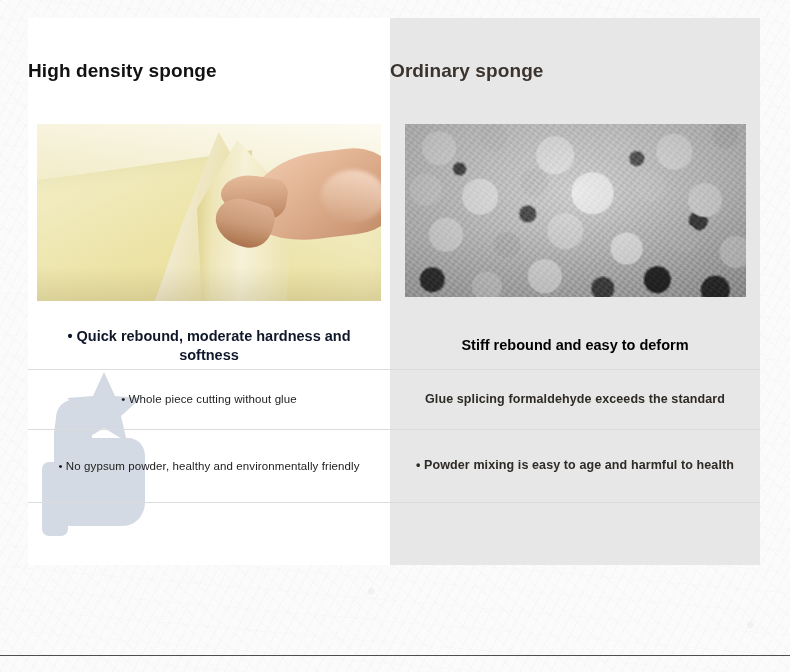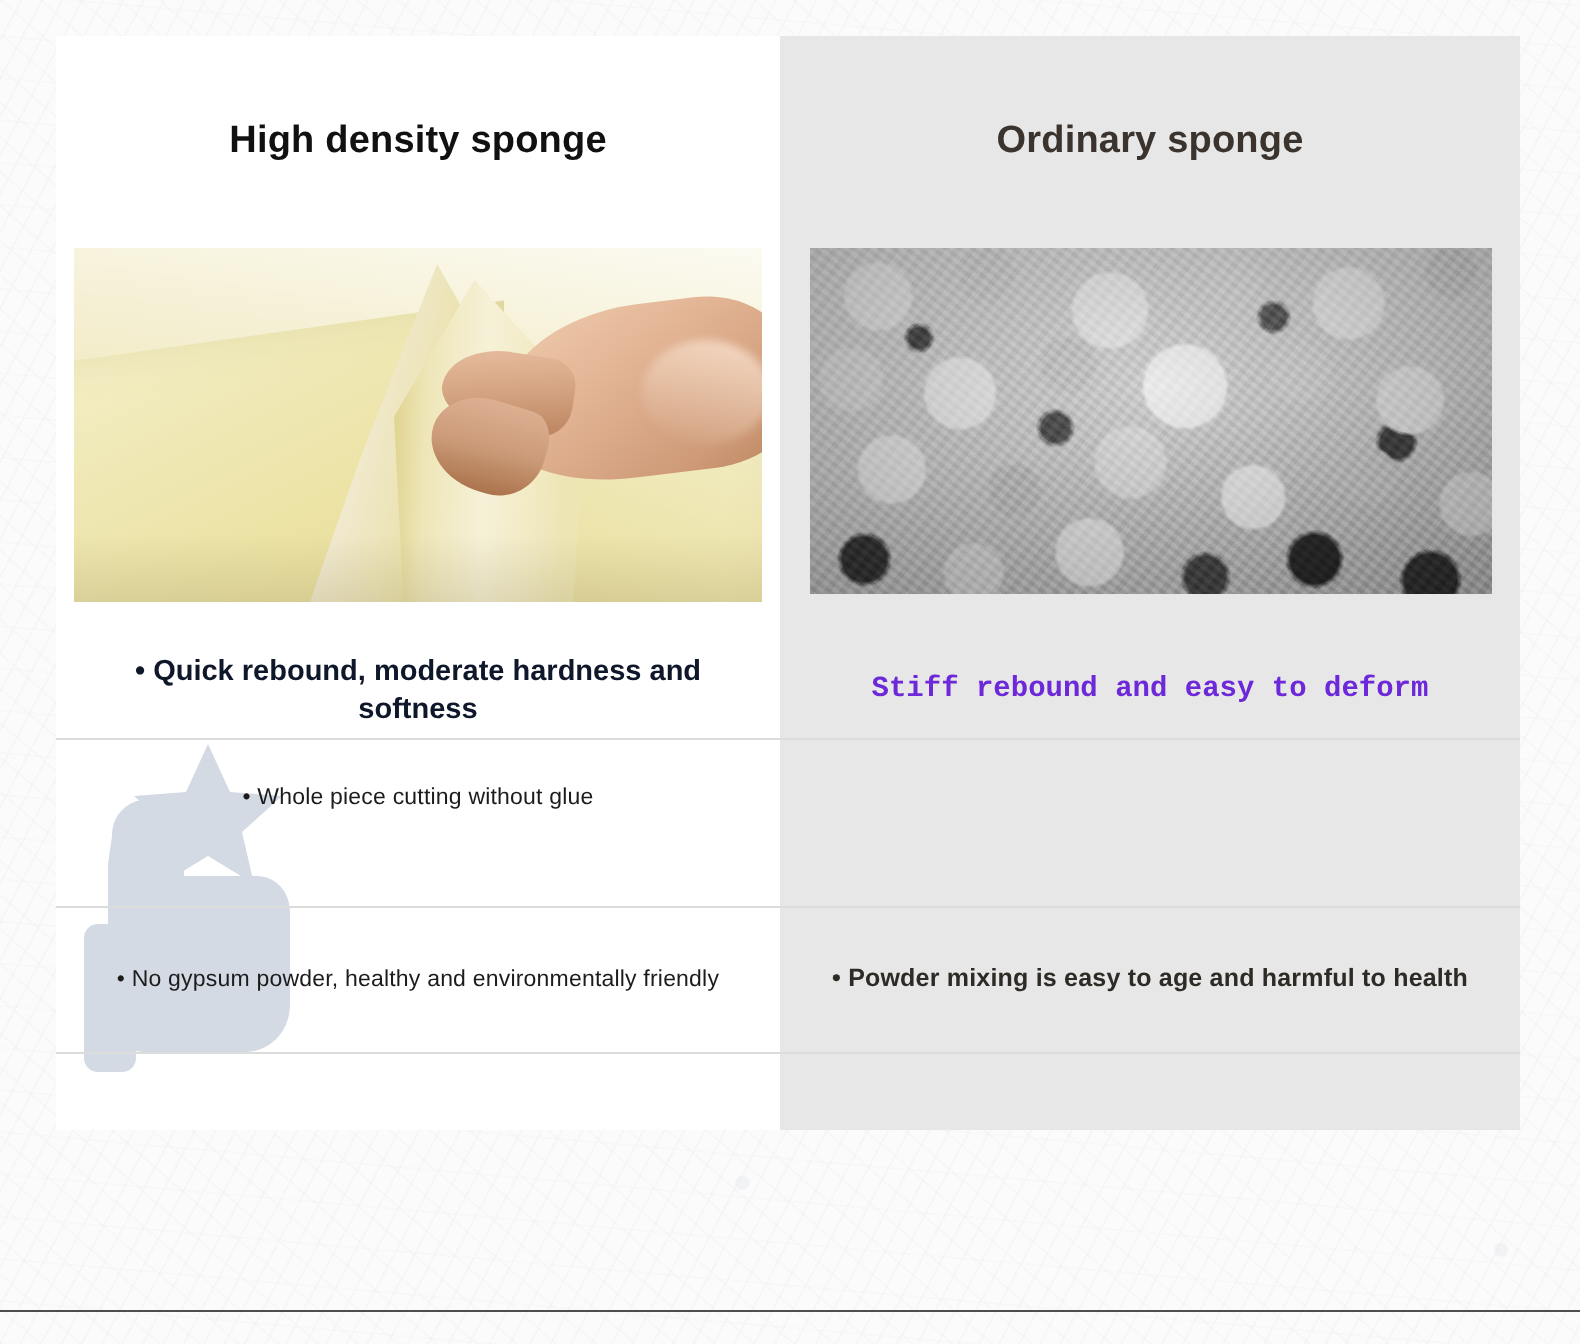--- a/index.html
+++ b/index.html
@@ -49,21 +49,20 @@
     position: relative;
   }
   .col-left  { width: 362px; background: #ffffff; }
   .col-right { width: 370px; background: #e7e7e7; }
 
   
   .head-cell {
     height: 106px;
     display: flex;
     align-items: center;
-    justify-content: center;
     flex: none;
   }
   .head-title {
     font-size: 19px;
     font-weight: bold;
     letter-spacing: .1px;
   }
   .col-left  .head-title { color: #111111; }
   .col-right .head-title { color: #3b342e; }
 
@@ -222,38 +221,38 @@
     align-items: center;
     justify-content: center;
     position: relative;
     z-index: 4;
     box-sizing: border-box;
     padding: 0 10px;
     text-align: center;
   }
   .row-a { height: 47px; }
   .row-b { height: 60px; }
-  .row-c { height: 73px; margin-top: 24px; }
+  .row-c { height: 73px; }
   .row-d { height: 63px; }
 
   .divider {
     position: absolute;
     left: 0; right: 0; top: 0;
     height: 1px;
     background: #dcdcdc;
     z-index: 5;
   }
 
   .t-big {
     font-size: 14.5px;
     font-weight: bold;
     line-height: 19px;
     color: #0f172a;
   }
-  .col-right .t-big { color: #6d28d9; font-family: Liberation Mono, monospace; }
+  .col-right .t-big { color: #000000; }
 
   .t-sm {
     font-size: 11.5px;
     font-weight: normal;
     line-height: 16px;
     color: #1c1c1c;
     letter-spacing: .1px;
   }
 
   .t-md {
@@ -359,20 +358,24 @@
 
     <div class="text-row row-a">
       <div class="t-big">
         <span></span>
         <span>Stiff rebound and easy to deform</span>
       </div>
     </div>
 
     <div class="text-row row-b">
       <div class="divider"></div>
+      <div class="t-md">
+        <span></span>
+        <span>Glue splicing formaldehyde exceeds the standard</span>
+      </div>
     </div>
 
     <div class="text-row row-c">
       <div class="divider"></div>
       <div class="t-md">
         <span>•</span>
         <span>Powder mixing is easy to age and harmful to health</span>
       </div>
     </div>
 

